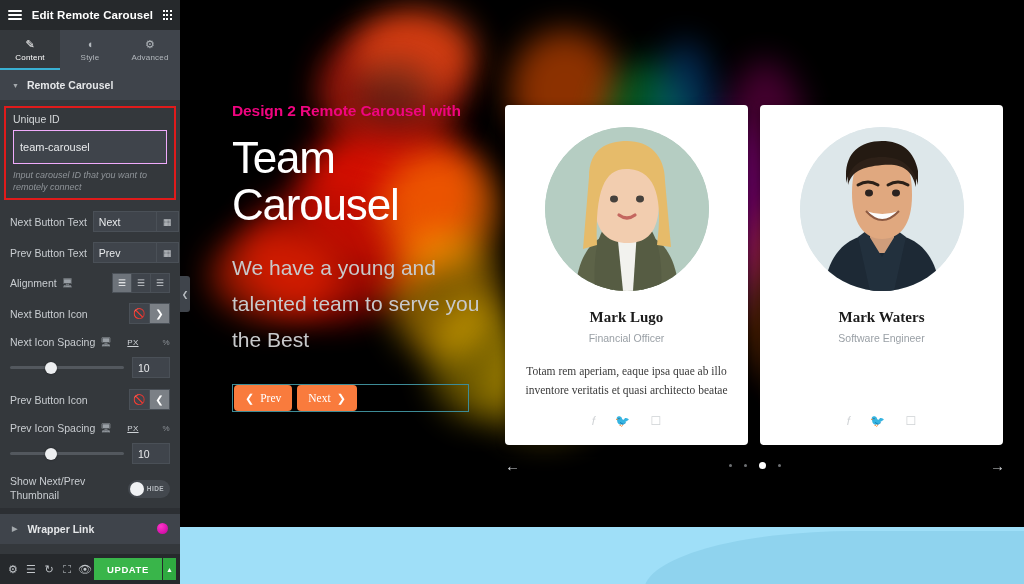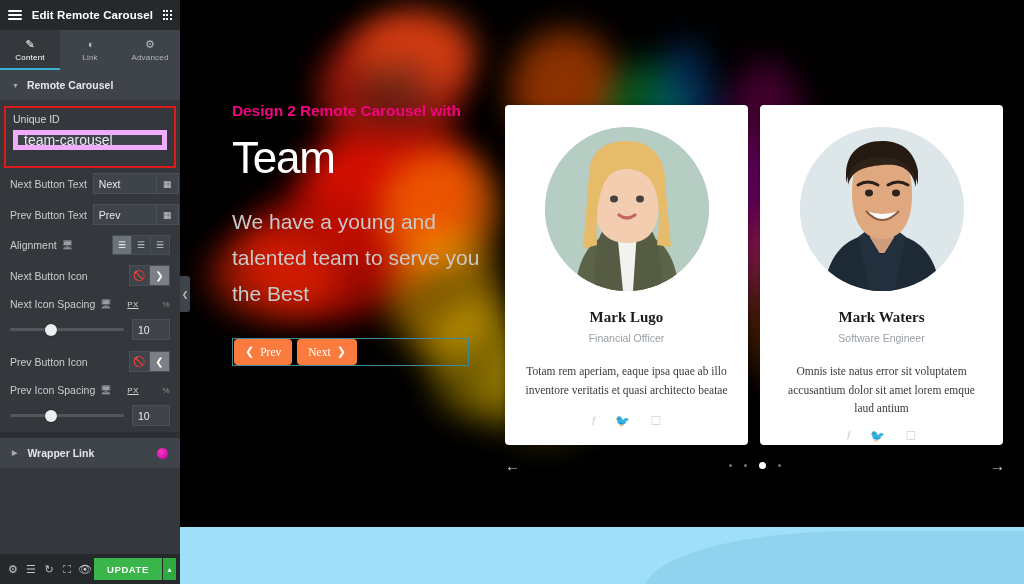--- a/index.html
+++ b/index.html
@@ -48,28 +48,28 @@
     height: 30px; background: #3f444b;
     display: flex; align-items: center; gap: 8px;
     padding: 0 12px; color: #e5e7e9; font-size: 10.5px; font-weight: 700;
     cursor: pointer; flex: 0 0 30px;
   }
   .caret { font-size: 7px; color: #a4a9ad; }
 
   .panel-body { flex: 1 1 auto; overflow: hidden; background: #34383c; }
 
   .hl-box {
-    border: 2px solid #e01b1b; margin: 6px 4px 0 4px;
-    padding: 5px 7px 16px 7px;
+    border: 2px solid #e01b1b; margin: 6px 4px 6px 4px;
+    padding: 5px 7px 5px 7px;
   }
   .field-label { font-size: 10.5px; color: #d5d8da; }
   .text-input {
-    width: 100%; height: 20px; background: #3f444b;
-    border: 5px solid #f0abfc; color: #e8eaec;
-    font-size: 14px; padding: 0 6px; margin-top: 5px;
+    width: 100%; height: 34px; background: #3f444b;
+    border: 1px solid #f0abfc; color: #e8eaec;
+    font-size: 11px; padding: 0 6px; margin-top: 5px;
     font-family: "Liberation Sans", sans-serif;
   }
   .help-text {
     font-size: 9px; color: #8f9499; font-style: italic;
     margin-top: 5px; line-height: 1.35;
   }
 
   .row {
     display: flex; align-items: center;
     padding: 5px 10px; min-height: 26px; gap: 6px;
@@ -299,38 +299,39 @@
       </div>
     </div>
 
     <div class="tabs">
       <div class="tab active">
         <div class="ticon">✎</div>
         <div class="tlabel">Content</div>
       </div>
       <div class="tab">
         <div class="ticon">◖</div>
-        <div class="tlabel">Link</div>
+        <div class="tlabel">Style</div>
       </div>
       <div class="tab">
         <div class="ticon">⚙</div>
         <div class="tlabel">Advanced</div>
       </div>
     </div>
 
     <div class="section-head">
       <span class="caret">▼</span>
       <span>Remote Carousel</span>
     </div>
 
     <div class="panel-body">
 
       <div class="hl-box">
         <div class="field-label">Unique ID</div>
         <input class="text-input" value="team-carousel" style="">
+        <div class="help-text">Input carousel ID that you want to remotely connect</div>
       </div>
 
       <div class="row">
         <span class="lbl">Next Button Text</span>
         <span class="ctrl">
           <span class="inp-with-btn">
             <input value="Next" style="">
             <span class="inp-btn">▦</span>
           </span>
         </span>
@@ -409,20 +410,29 @@
         </span>
       </div>
       <div class="slider-row">
         <span class="slider">
           <span class="track"></span>
           <span class="knob"></span>
         </span>
         <input class="num-input" value="10" style="">
       </div>
 
+      <div class="row">
+        <span class="lbl" style="max-width:105px;display:block;line-height:1.3">Show Next/Prev Thumbnail</span>
+        <span class="ctrl">
+          <span class="toggle">
+            <span class="tknob"></span>
+            <span class="tlab">HIDE</span>
+          </span>
+        </span>
+      </div>
 
       <div class="divider"></div>
 
       <div class="section-head2">
         <span class="caret">▶</span>
         <span>Wrapper Link</span>
         <span class="pro-badge"></span>
       </div>
     </div>
 
@@ -460,20 +470,21 @@
         <div class="blob" style="left:540px;top:60px;width:90px;height:220px;background:#e0009a;opacity:.3;"></div>
         <div class="blob" style="left:560px;top:200px;width:110px;height:190px;background:#ff6a00;opacity:.3;"></div>
         <div class="blob2" style="left:170px;top:60px;width:90px;height:70px;background:#1a1a1a;opacity:.7;"></div>
         <div class="blob" style="left:300px;top:330px;width:130px;height:110px;background:#ffcc00;opacity:.3;"></div>
       </div>
 
       <div class="hero-text">
         <div class="kicker">Design 2 Remote Carousel with</div>
         <div class="headline">
           <div>Team</div>
+          <div>Carousel</div>
         </div>
         <div class="subtext">We have a young and talented team to serve you the Best</div>
         <div class="nav-wrap">
           <span class="nav-btn prev">
             <span class="chev">❮</span>
             <span>Prev</span>
           </span>
           <span class="nav-btn next">
             <span>Next</span>
             <span class="chev">❯</span>
@@ -527,21 +538,20 @@
                 <ellipse cx="96" cy="66" rx="4" ry="3.4" fill="#2b2320"></ellipse>
                 <path d="M58 58 Q68 52 78 58" stroke="#2b2018" stroke-width="3" fill="none" stroke-linecap="round"></path>
                 <path d="M88 58 Q98 52 108 58" stroke="#2b2018" stroke-width="3" fill="none" stroke-linecap="round"></path>
                 <path d="M66 84 Q82 102 99 84 Q82 90 66 84 Z" fill="#fdfdfd"></path>
                 <path d="M66 84 Q82 102 99 84" stroke="#8d5a42" stroke-width="2" fill="none"></path>
               </g>
             </svg>
           </div>
           <div class="member-name">Mark Waters</div>
           <div class="member-role">Software Engineer</div>
-          <div class="member-bio">Omnis iste natus error sit voluptatem accusantium dolor sit amet lorem emque laud antium</div>
           <div class="socials">
             <span class="s">𝑓</span>
             <span class="s">🐦</span>
             <span class="s">☐</span>
           </div>
         </div>
       </div>
 
       <div class="carousel-ctrl">
         <span class="arrow">←</span>

